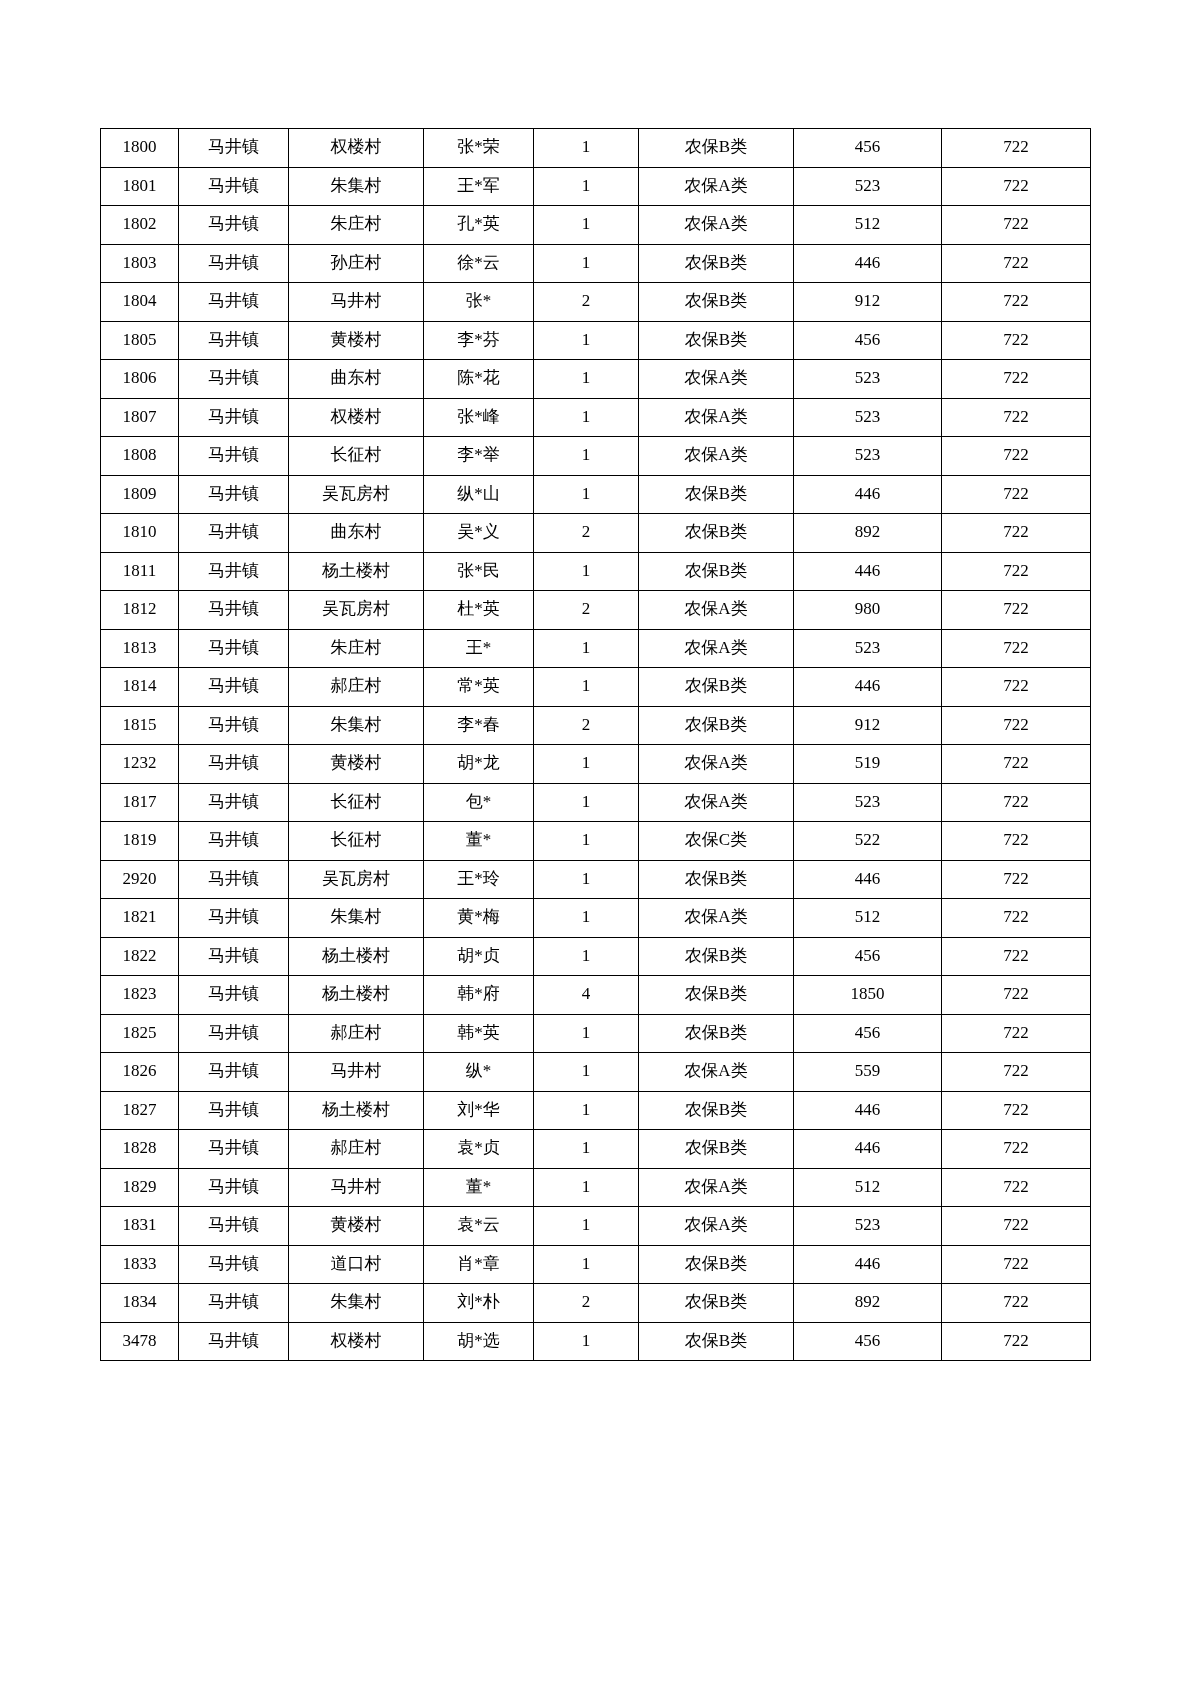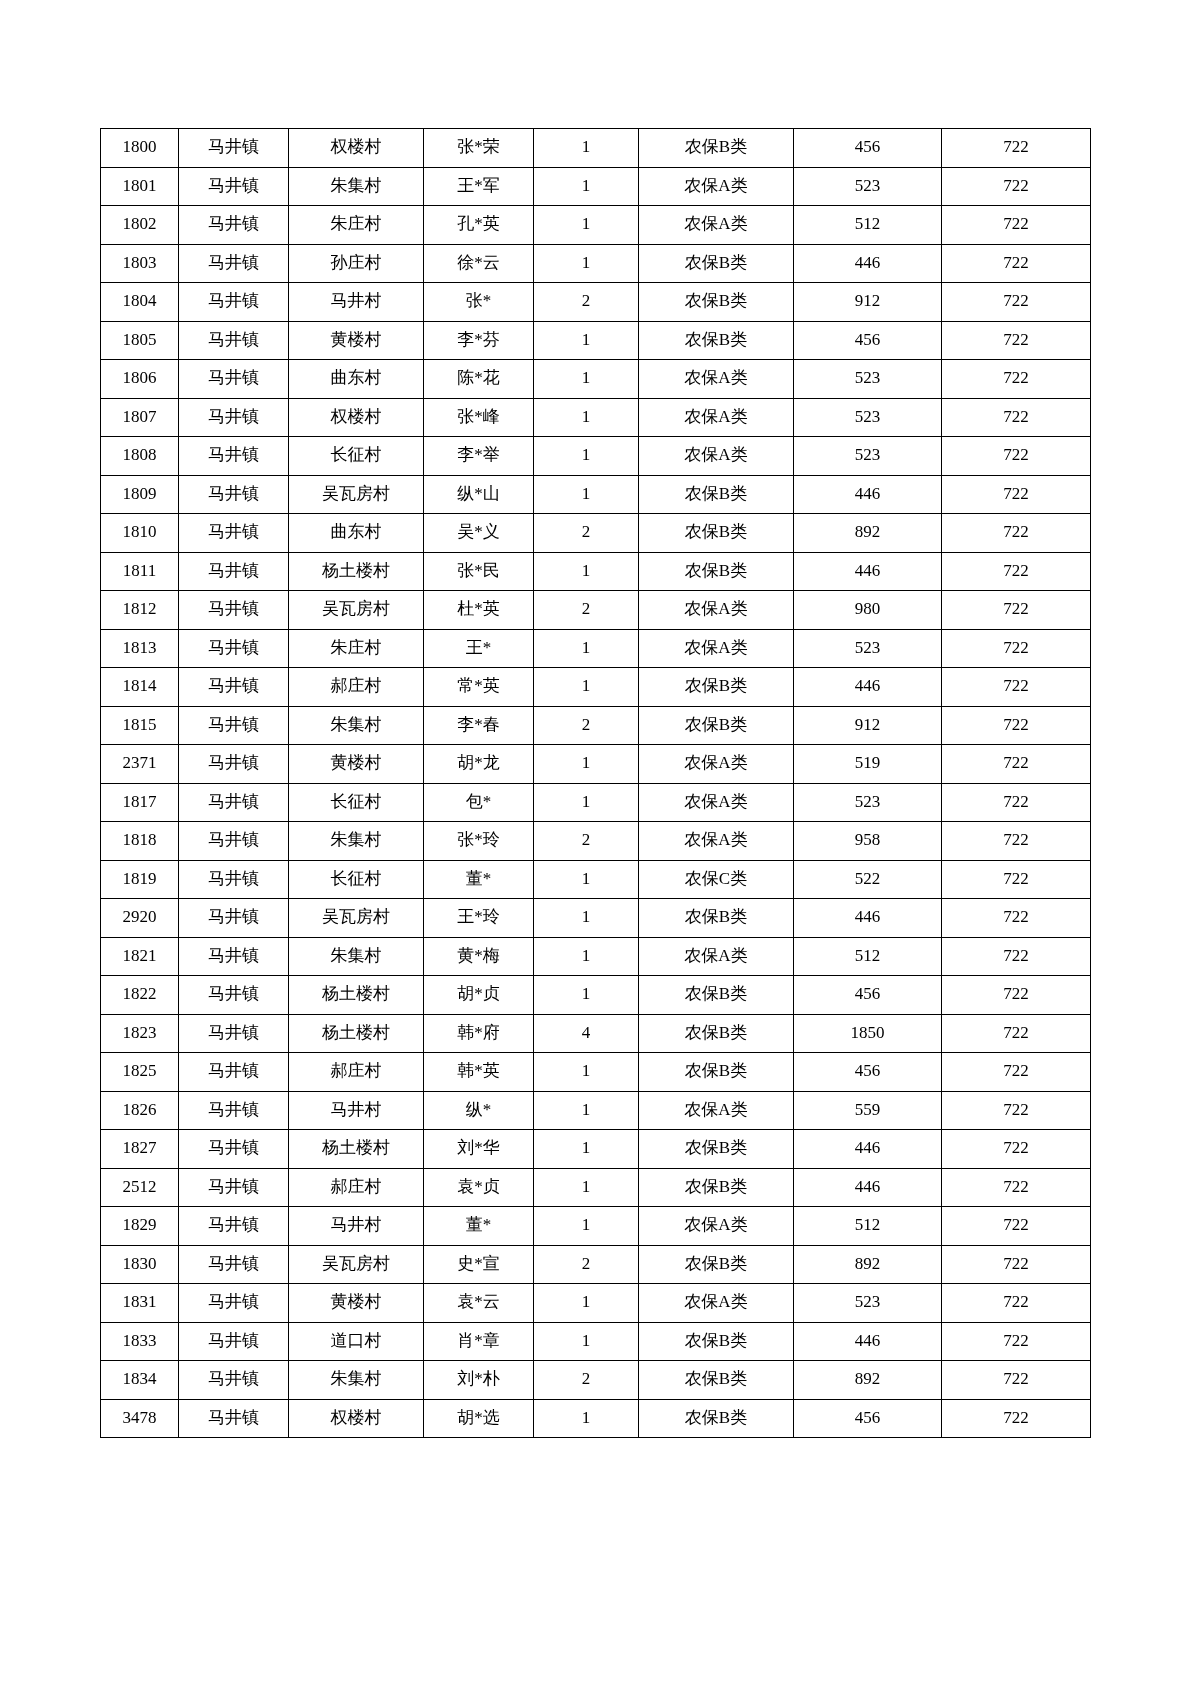--- a/index.html
+++ b/index.html
@@ -218,47 +218,37 @@
           <td>1815</td>
           <td>马井镇</td>
           <td>朱集村</td>
           <td>李*春</td>
           <td>2</td>
           <td>农保B类</td>
           <td>912</td>
           <td>722</td>
         </tr>
         <tr>
-          <td>2371</td>
+          <td>1232</td>
           <td>马井镇</td>
           <td>黄楼村</td>
           <td>胡*龙</td>
           <td>1</td>
           <td>农保A类</td>
           <td>519</td>
           <td>722</td>
         </tr>
         <tr>
           <td>1817</td>
           <td>马井镇</td>
           <td>长征村</td>
           <td>包*</td>
           <td>1</td>
           <td>农保A类</td>
           <td>523</td>
-          <td>722</td>
-        </tr>
-        <tr>
-          <td>1818</td>
-          <td>马井镇</td>
-          <td>朱集村</td>
-          <td>张*玲</td>
-          <td>2</td>
-          <td>农保A类</td>
-          <td>958</td>
           <td>722</td>
         </tr>
         <tr>
           <td>1819</td>
           <td>马井镇</td>
           <td>长征村</td>
           <td>董*</td>
           <td>1</td>
           <td>农保C类</td>
           <td>522</td>
@@ -328,47 +318,37 @@
           <td>1827</td>
           <td>马井镇</td>
           <td>杨土楼村</td>
           <td>刘*华</td>
           <td>1</td>
           <td>农保B类</td>
           <td>446</td>
           <td>722</td>
         </tr>
         <tr>
-          <td>2512</td>
+          <td>1828</td>
           <td>马井镇</td>
           <td>郝庄村</td>
           <td>袁*贞</td>
           <td>1</td>
           <td>农保B类</td>
           <td>446</td>
           <td>722</td>
         </tr>
         <tr>
           <td>1829</td>
           <td>马井镇</td>
           <td>马井村</td>
           <td>董*</td>
           <td>1</td>
           <td>农保A类</td>
           <td>512</td>
-          <td>722</td>
-        </tr>
-        <tr>
-          <td>1830</td>
-          <td>马井镇</td>
-          <td>吴瓦房村</td>
-          <td>史*宣</td>
-          <td>2</td>
-          <td>农保B类</td>
-          <td>892</td>
           <td>722</td>
         </tr>
         <tr>
           <td>1831</td>
           <td>马井镇</td>
           <td>黄楼村</td>
           <td>袁*云</td>
           <td>1</td>
           <td>农保A类</td>
           <td>523</td>

